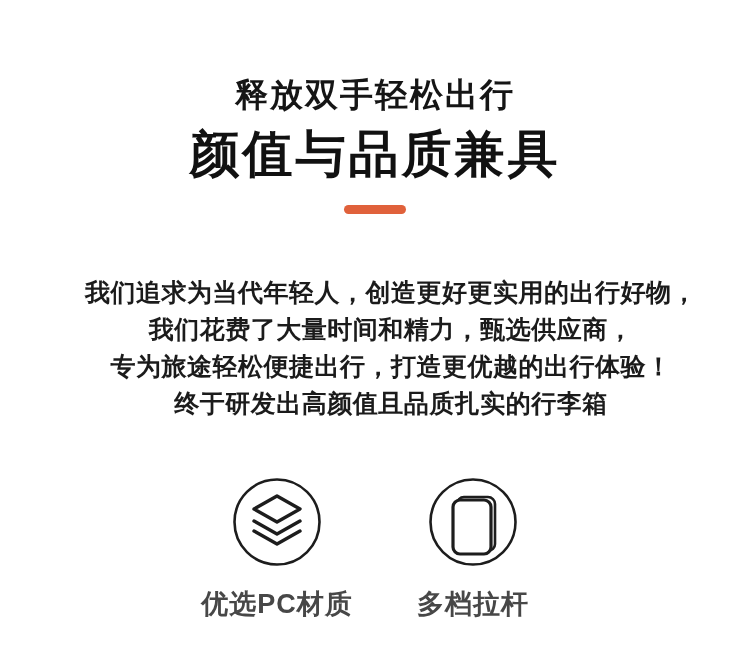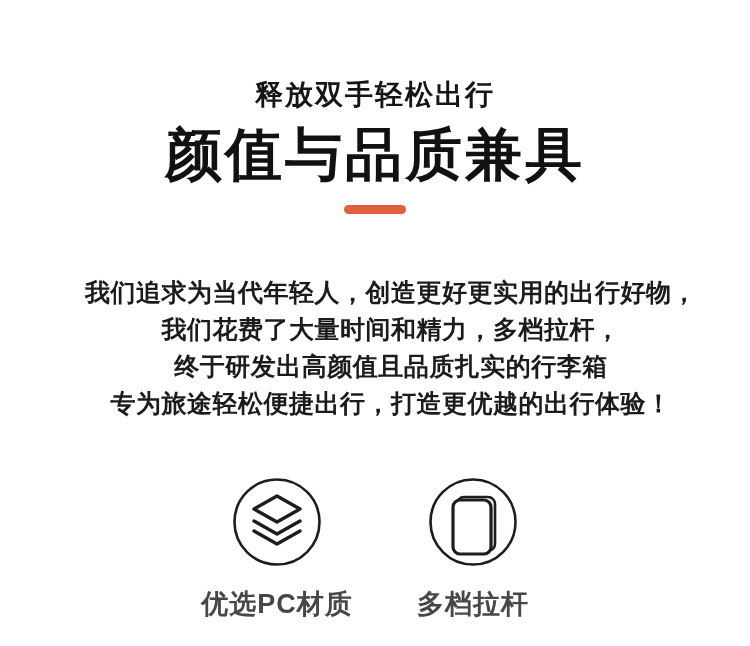--- a/index.html
+++ b/index.html
@@ -12,29 +12,29 @@
     width: 750px;
     height: 646px;
     margin: 0 auto;
     background: #ffffff;
     overflow: hidden;
     font-family: "Liberation Sans", "DejaVu Sans", sans-serif;
     text-align: center;
   }
   .hero-subtitle {
     margin-top: 80px;
-    font-size: 28px;
+    font-size: 33px;
     line-height: 30px;
     font-weight: 700;
     color: #151515;
     letter-spacing: 2px;
   }
   .hero-title {
     margin-top: 14px;
-    font-size: 57px;
+    font-size: 50px;
     line-height: 60px;
     font-weight: 900;
     color: #111111;
     letter-spacing: 3px;
   }
   .accent-divider {
     width: 62px;
     height: 9px;
     border-radius: 5px;
     background: #E0613B;
@@ -87,23 +87,23 @@
 <div class="page">
 
   <div class="hero-subtitle">释放双手轻松出行</div>
 
   <div class="hero-title">颜值与品质兼具</div>
 
   <div class="accent-divider"></div>
 
   <div class="intro">
     <div class="intro-line">我们追求为当代年轻人，创造更好更实用的出行好物，</div>
-    <div class="intro-line">我们花费了大量时间和精力，多档拉杆，</div>
+    <div class="intro-line">我们花费了大量时间和精力，甄选供应商，</div>
+    <div class="intro-line">专为旅途轻松便捷出行，打造更优越的出行体验！</div>
     <div class="intro-line">终于研发出高颜值且品质扎实的行李箱</div>
-    <div class="intro-line">专为旅途轻松便捷出行，打造更优越的出行体验！</div>
   </div>
 
   <div class="features">
 
     <div class="feature">
       <div class="icon-circle">
         <svg viewBox="0 0 90 90" xmlns="http://www.w3.org/2000/svg">
           <circle cx="45" cy="45" r="42.5" fill="none" stroke="#1d1d1d" stroke-width="2.6"></circle>
           <g fill="none" stroke="#1d1d1d" stroke-width="3.4" stroke-linejoin="round" stroke-linecap="round">
             <path d="M45 19 L68 32 L45 45 L22 32 Z"></path>

